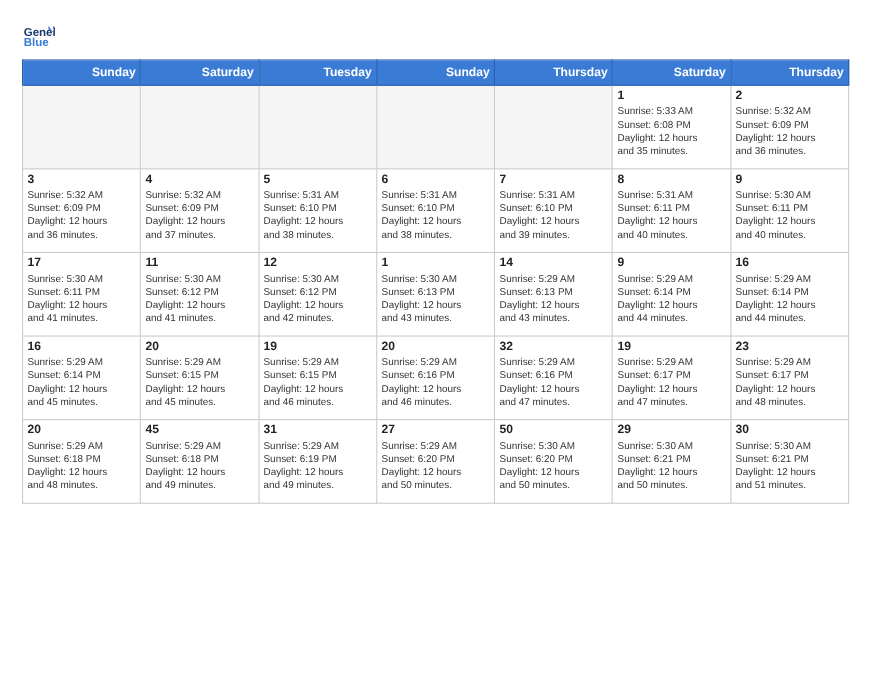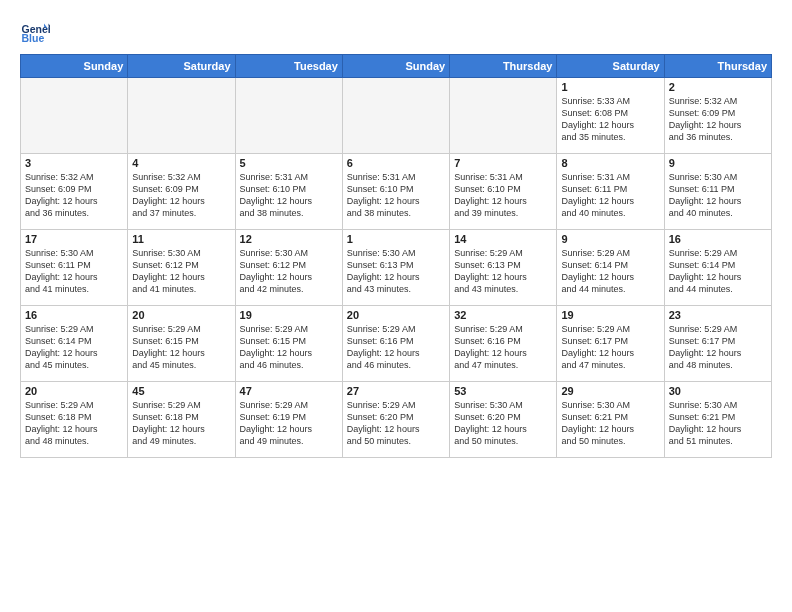--- a/index.html
+++ b/index.html
@@ -295,35 +295,35 @@
 and 48 minutes.</div>
           </td>
           <td>
             <span class="day-num">45</span>
             <div class="day-info" style="white-space: pre-line;">Sunrise: 5:29 AM
 Sunset: 6:18 PM
 Daylight: 12 hours
 and 49 minutes.</div>
           </td>
           <td>
-            <span class="day-num">47</span>
+            <span class="day-num">31</span>
             <div class="day-info" style="white-space: pre-line;">Sunrise: 5:29 AM
 Sunset: 6:19 PM
 Daylight: 12 hours
 and 49 minutes.</div>
           </td>
           <td>
             <span class="day-num">27</span>
             <div class="day-info" style="white-space: pre-line;">Sunrise: 5:29 AM
 Sunset: 6:20 PM
 Daylight: 12 hours
 and 50 minutes.</div>
           </td>
           <td>
-            <span class="day-num">53</span>
+            <span class="day-num">50</span>
             <div class="day-info" style="white-space: pre-line;">Sunrise: 5:30 AM
 Sunset: 6:20 PM
 Daylight: 12 hours
 and 50 minutes.</div>
           </td>
           <td>
             <span class="day-num">29</span>
             <div class="day-info" style="white-space: pre-line;">Sunrise: 5:30 AM
 Sunset: 6:21 PM
 Daylight: 12 hours

